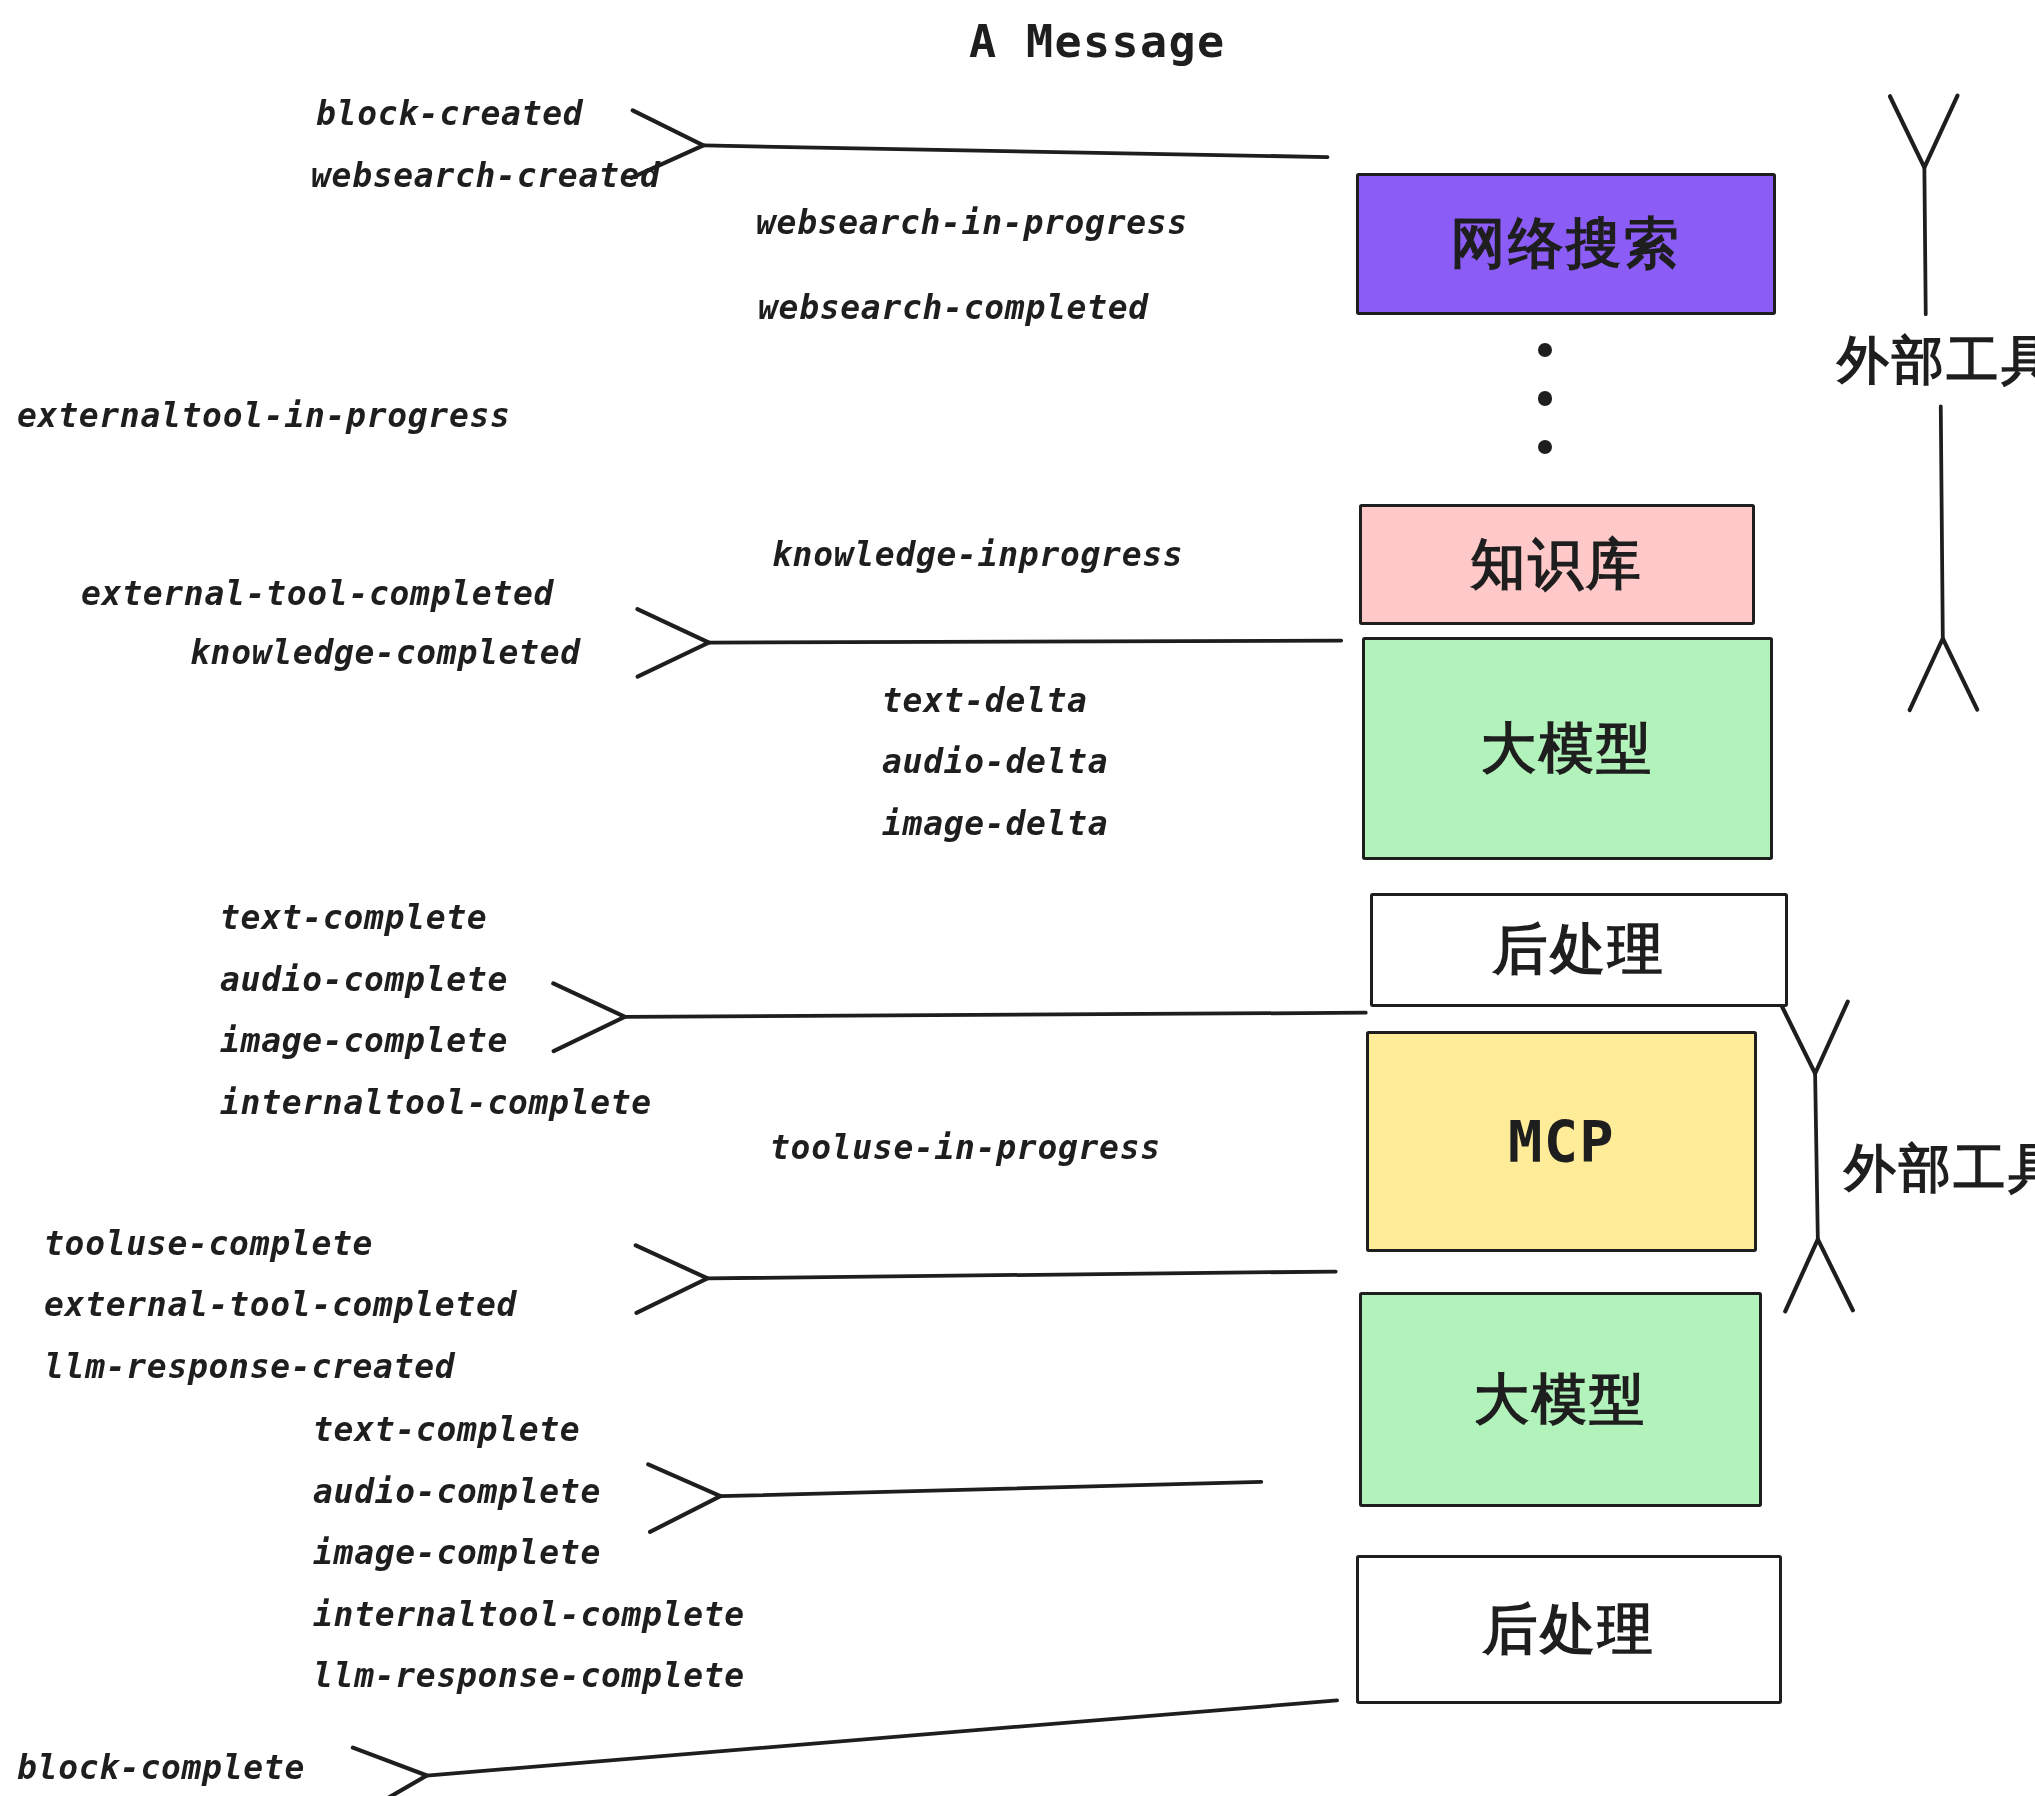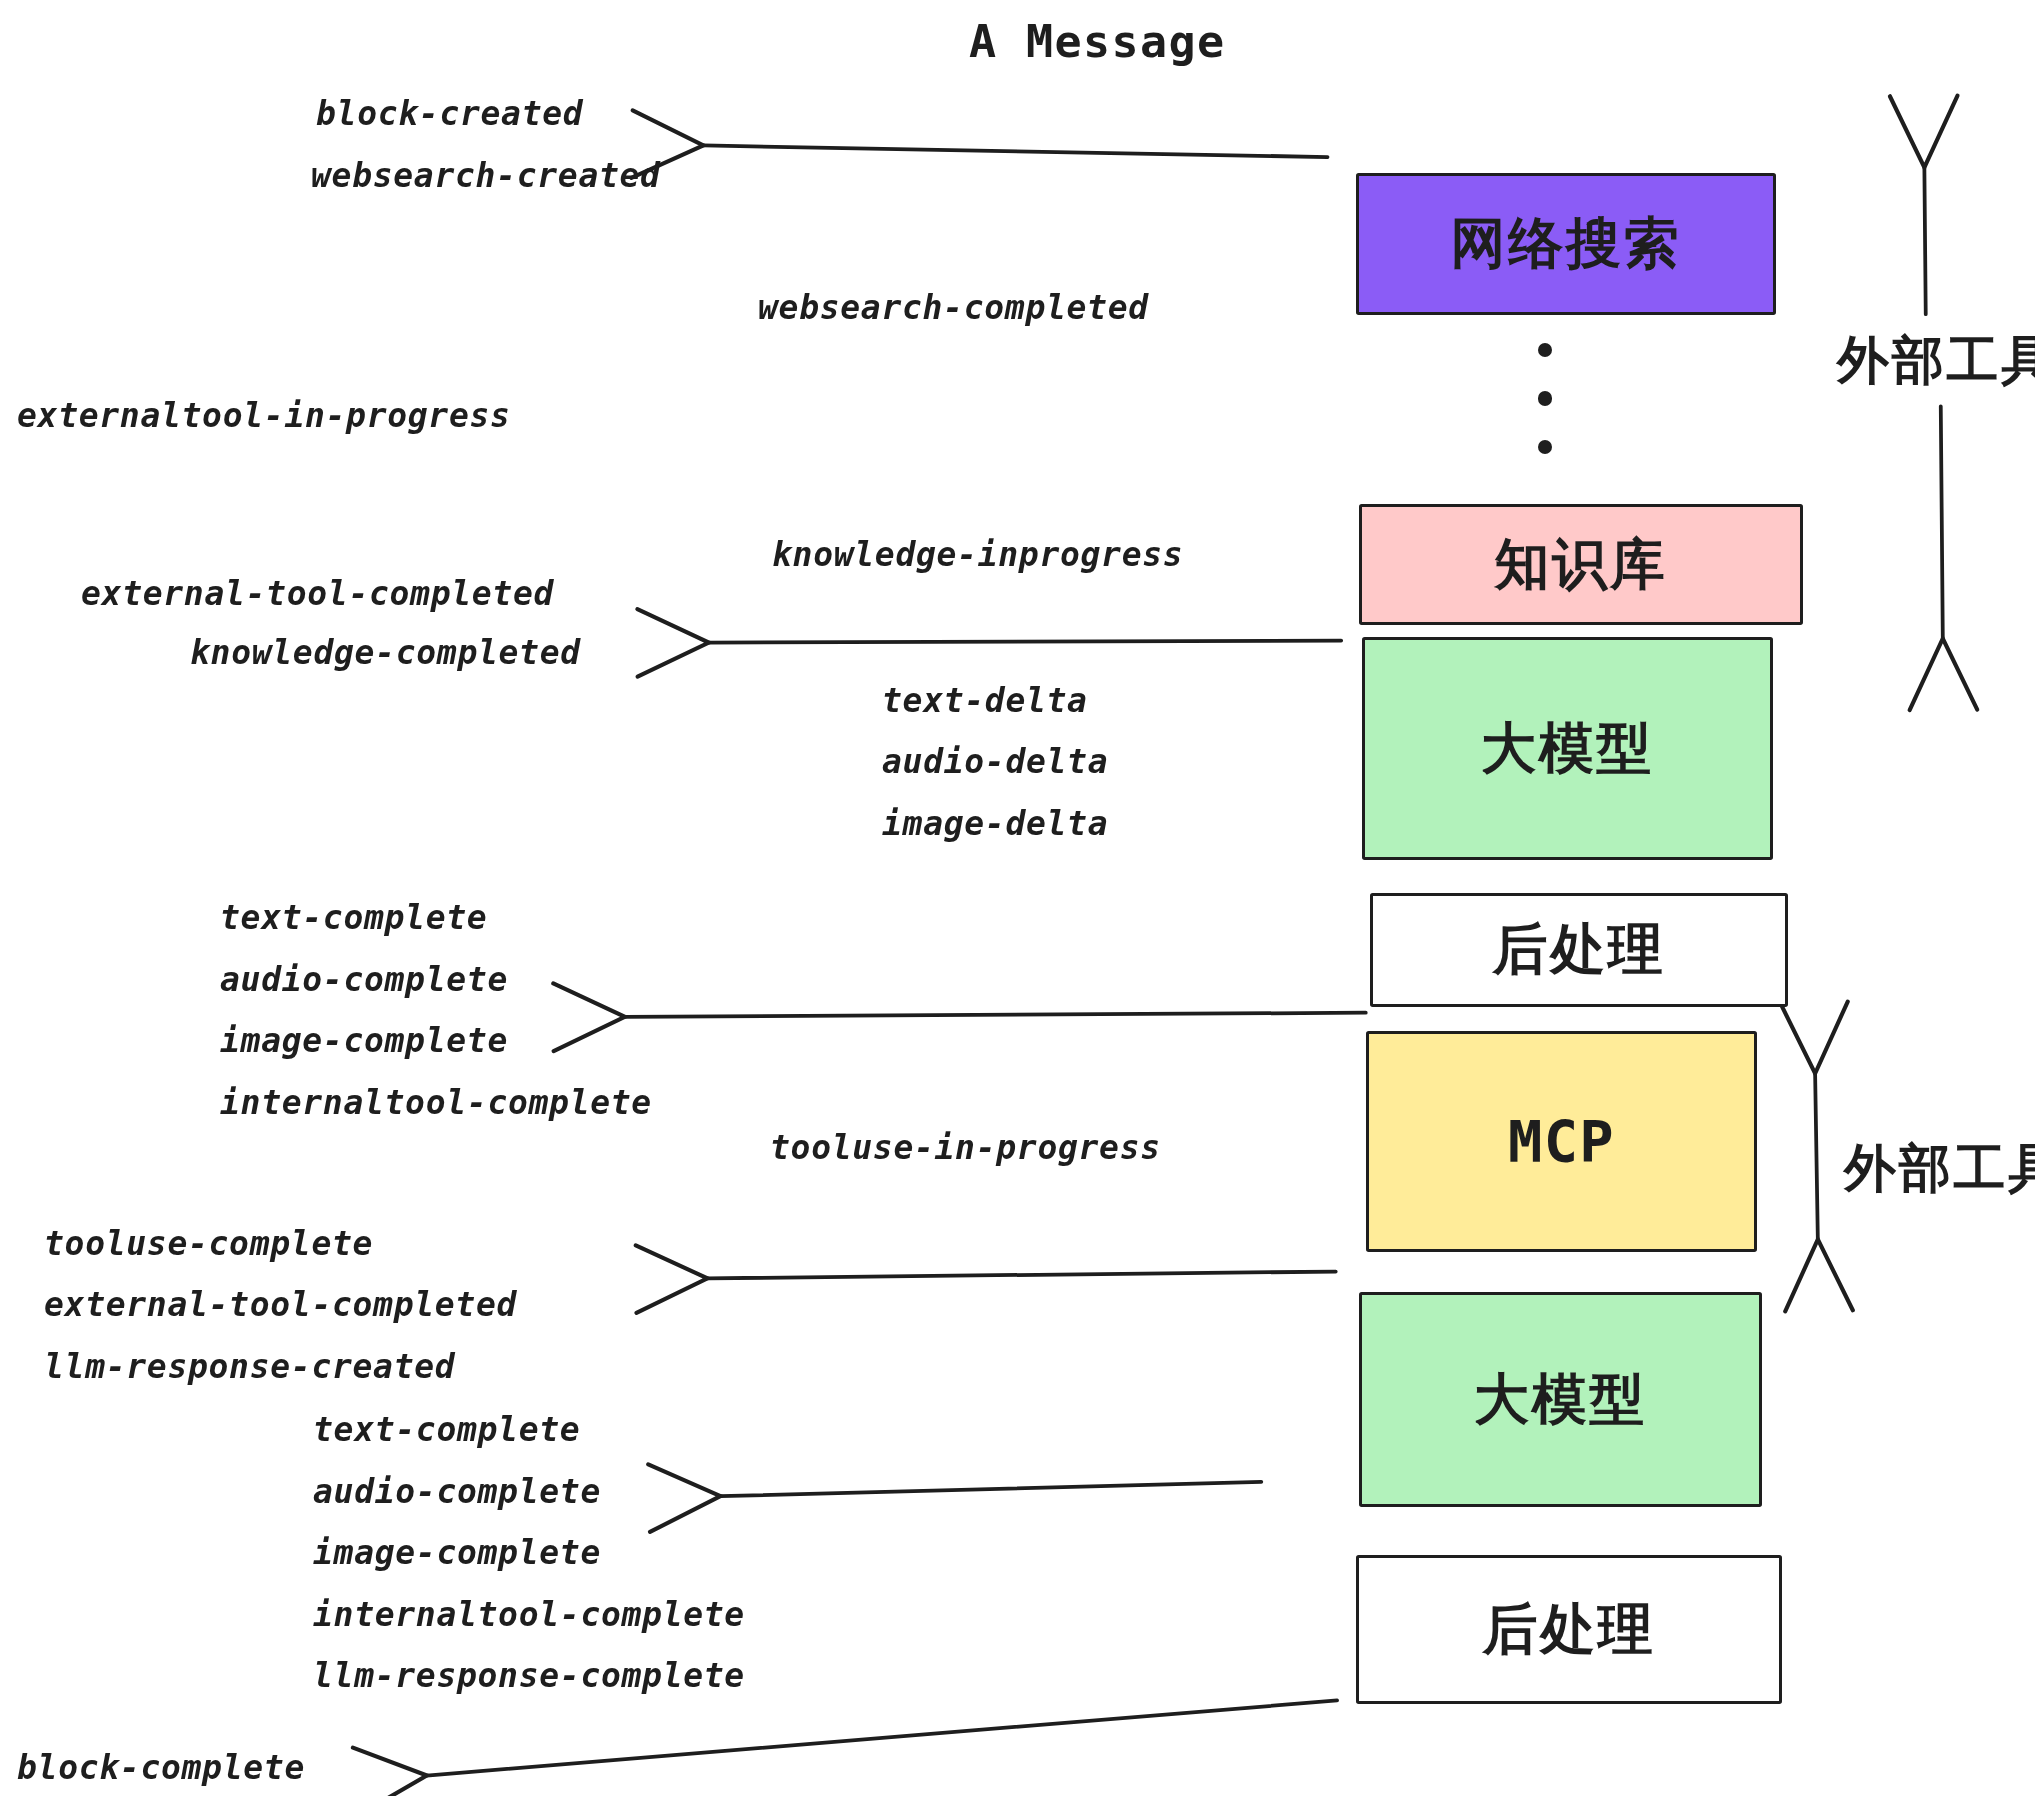--- a/index.html
+++ b/index.html
@@ -69,20 +69,21 @@
     <line x1="1958" y1="2490" x2="625" y2="2600" marker-end="url(#head)"></line>
     <line x1="2820" y1="460" x2="2818" y2="245" marker-end="url(#head)"></line>
     <line x1="2842" y1="595" x2="2845" y2="935" marker-end="url(#head)"></line>
     <line x1="2658" y1="1572" x2="2662" y2="1815" marker-start="url(#head)" marker-end="url(#head)"></line>
   </svg>
 
   <div class="title" style="left:969px;top:15px;position:absolute">A Message</div>
 
   <div class="ev" style="left:316px;top:96px">block-created</div>
   <div class="ev" style="left:311px;top:158px">websearch-created</div>
+  <div class="ev" style="left:756px;top:205px">websearch-in-progress</div>
   <div class="ev" style="left:758px;top:290px">websearch-completed</div>
   <div class="ev" style="left:772px;top:537px">knowledge-inprogress</div>
   <div class="ev" style="left:17px;top:398px">externaltool-in-progress</div>
   <div class="ev" style="left:81px;top:576px">external-tool-completed</div>
   <div class="ev" style="left:190px;top:635px">knowledge-completed</div>
   <div class="ev" style="left:882px;top:683px">text-delta</div>
   <div class="ev" style="left:882px;top:744px">audio-delta</div>
   <div class="ev" style="left:882px;top:806px">image-delta</div>
   <div class="ev" style="left:220px;top:900px">text-complete</div>
   <div class="ev" style="left:220px;top:962px">audio-complete</div>
@@ -102,21 +103,21 @@
   <div class="box" style="left: 1356px; top: 173px; width: 420px; height: 142px; background-color: #8b5cf6;">
     <span class="box-label">网络搜索</span>
   </div>
 
   <div class="dots">
     <span class="dot"></span>
     <span class="dot"></span>
     <span class="dot"></span>
   </div>
 
-  <div class="box" style="left: 1359px; top: 504px; width: 444px; height: 121px; background-color: rgb(255, 201, 201); align-items: center;">
+  <div class="box" style="left: 1359px; top: 504px; width: 396px; height: 121px; background-color: rgb(255, 201, 201); align-items: center;">
     <span class="box-label">知识库</span>
   </div>
 
   <div class="box" style="left: 1362px; top: 637px; width: 411px; height: 223px; background-color: rgb(178, 242, 187);">
     <span class="box-label">大模型</span>
   </div>
 
   <div class="box" style="left: 1370px; top: 893px; width: 418px; height: 114px; background-color: rgb(255, 255, 255);">
     <span class="box-label">后处理</span>
   </div>

